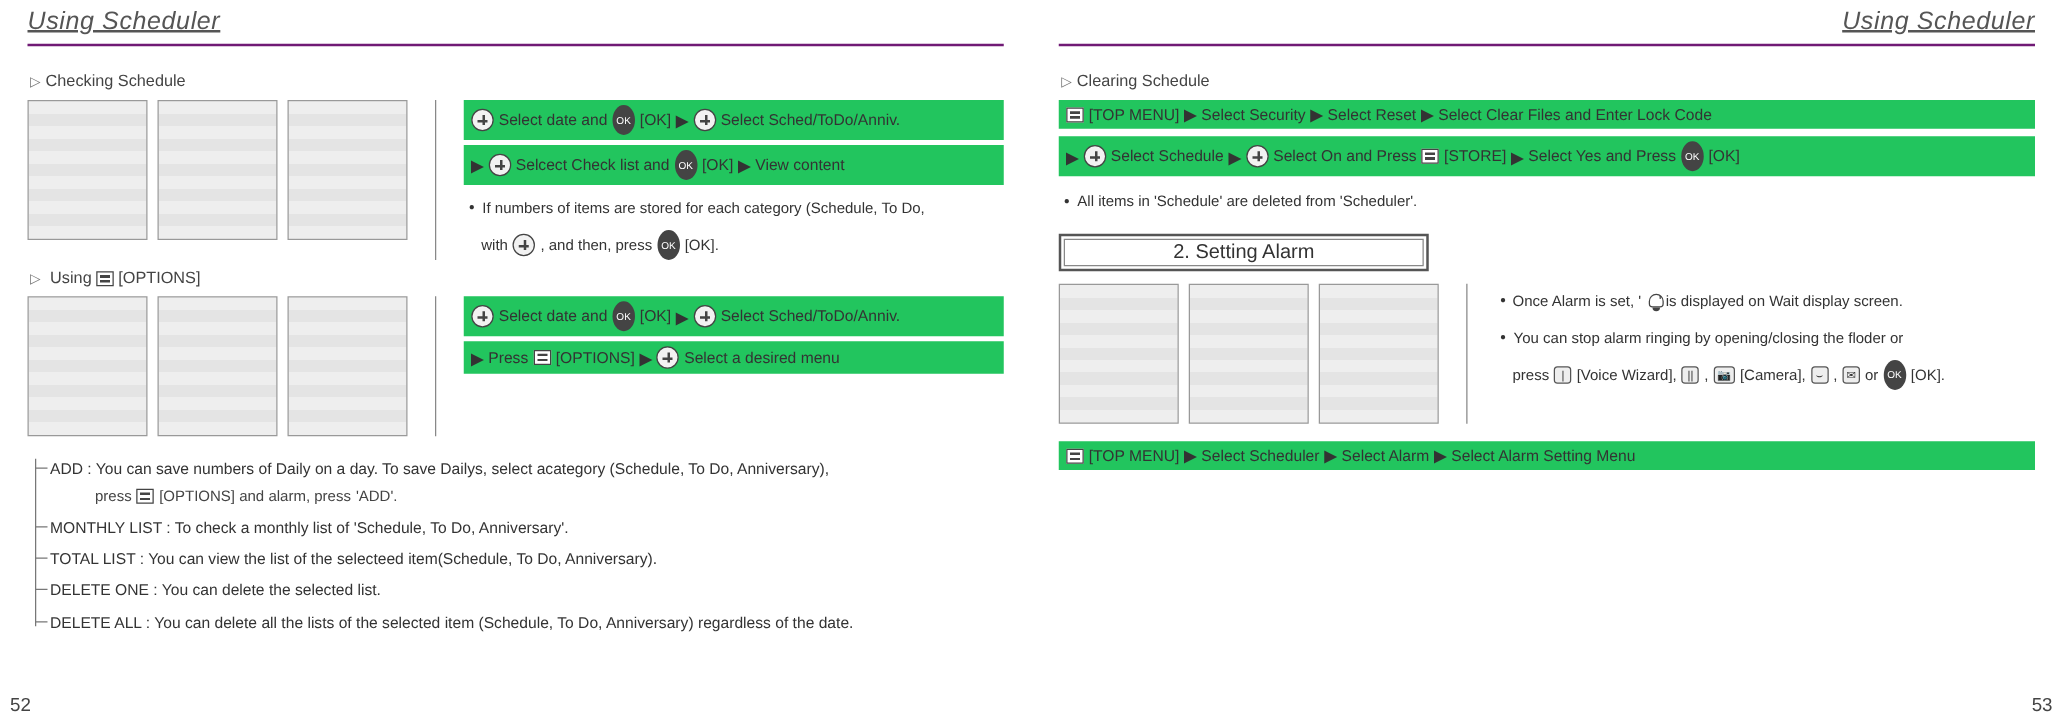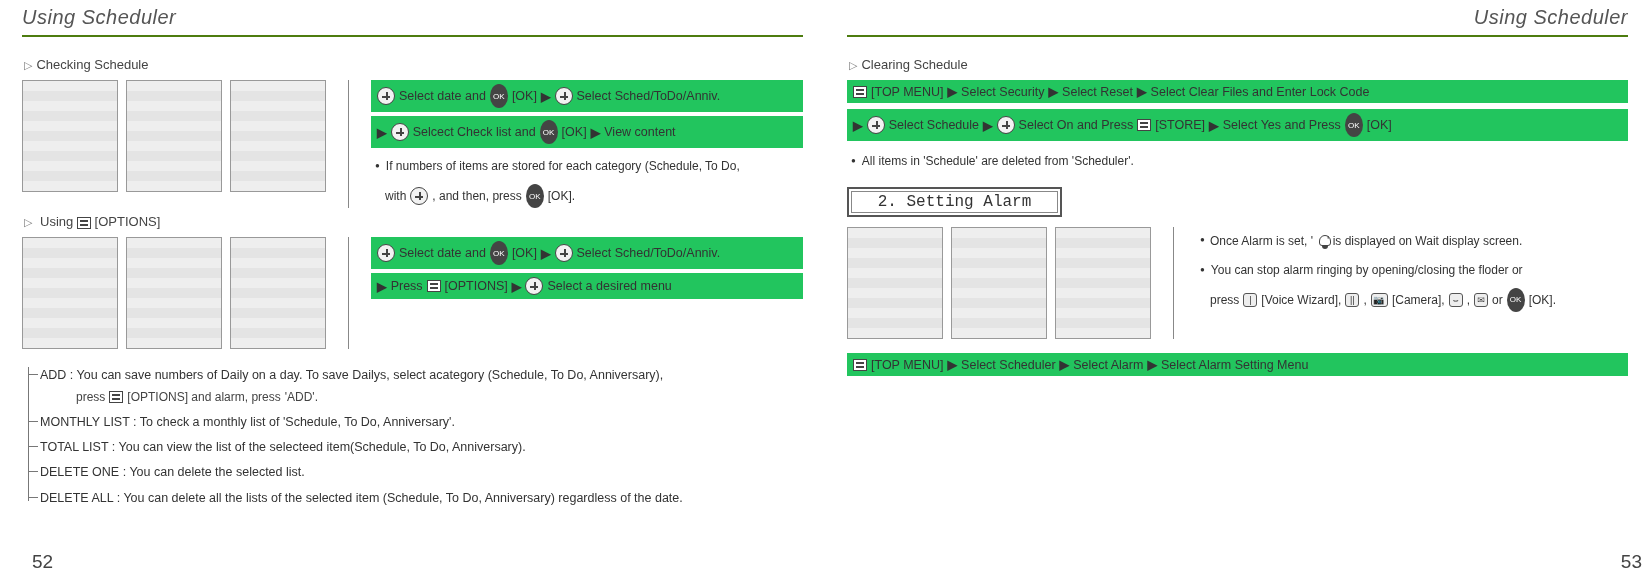--- a/index.html
+++ b/index.html
@@ -16,22 +16,23 @@
     display: flex;
     flex-direction: column;
   }
   .page-left { border-right: none; }
   .pagehdr {
     font-style: italic;
     font-size: 20px;
     letter-spacing: 0.5px;
     color: #555;
     padding: 6px 0 6px 0;
-    border-bottom: 2px solid #4d7c0f;
+    border-bottom: 2px solid #701a75;
     margin-bottom: 14px;
+    text-decoration: underline;
   }
   .pagehdr.right { text-align: right; }
   .sub {
     font-size: 13px;
     color: #444;
     margin: 6px 0 8px 2px;
   }
   .sub::before {
     content: "▷";
     font-size: 11px;
@@ -144,41 +145,39 @@
     line-height: 1.7;
     padding: 2px 0;
   }
   .titem::before {
     content: ""; position: absolute; left: -12px; top: 11px;
     width: 10px; height: 1px; background: #777;
   }
   .titem .sublabel { font-size: 12px; color: #444; }
 
   .alarmhdr {
-    width: 215px;
+    width: 296px;
     border: 2px solid #555;
     padding: 4px 0;
     text-align: center;
     font-size: 16px;
     margin: 16px 0 10px 0;
     background: #fff;
     box-shadow: inset 3px 3px 0 #fff, inset -3px -3px 0 #fff;
     position: relative;
-    font-family: Liberation Mono, monospace;
   }
   .alarmhdr::before {
     content:""; position:absolute; inset:2px; border:1px solid #888;
   }
 
   .pagenum-left, .pagenum-right {
     position: absolute;
     bottom: 4px;
-    font-size: 19px;
+    font-size: 15px;
     color: #444;
-    margin-left: 24px;
   }
   .pagenum-left { left: 8px; }
   .pagenum-right { right: 8px; }
 </style>
 </head>
 <body>
 
 <div class="page page-left">
   <div class="pagehdr">Using Scheduler</div>
 

